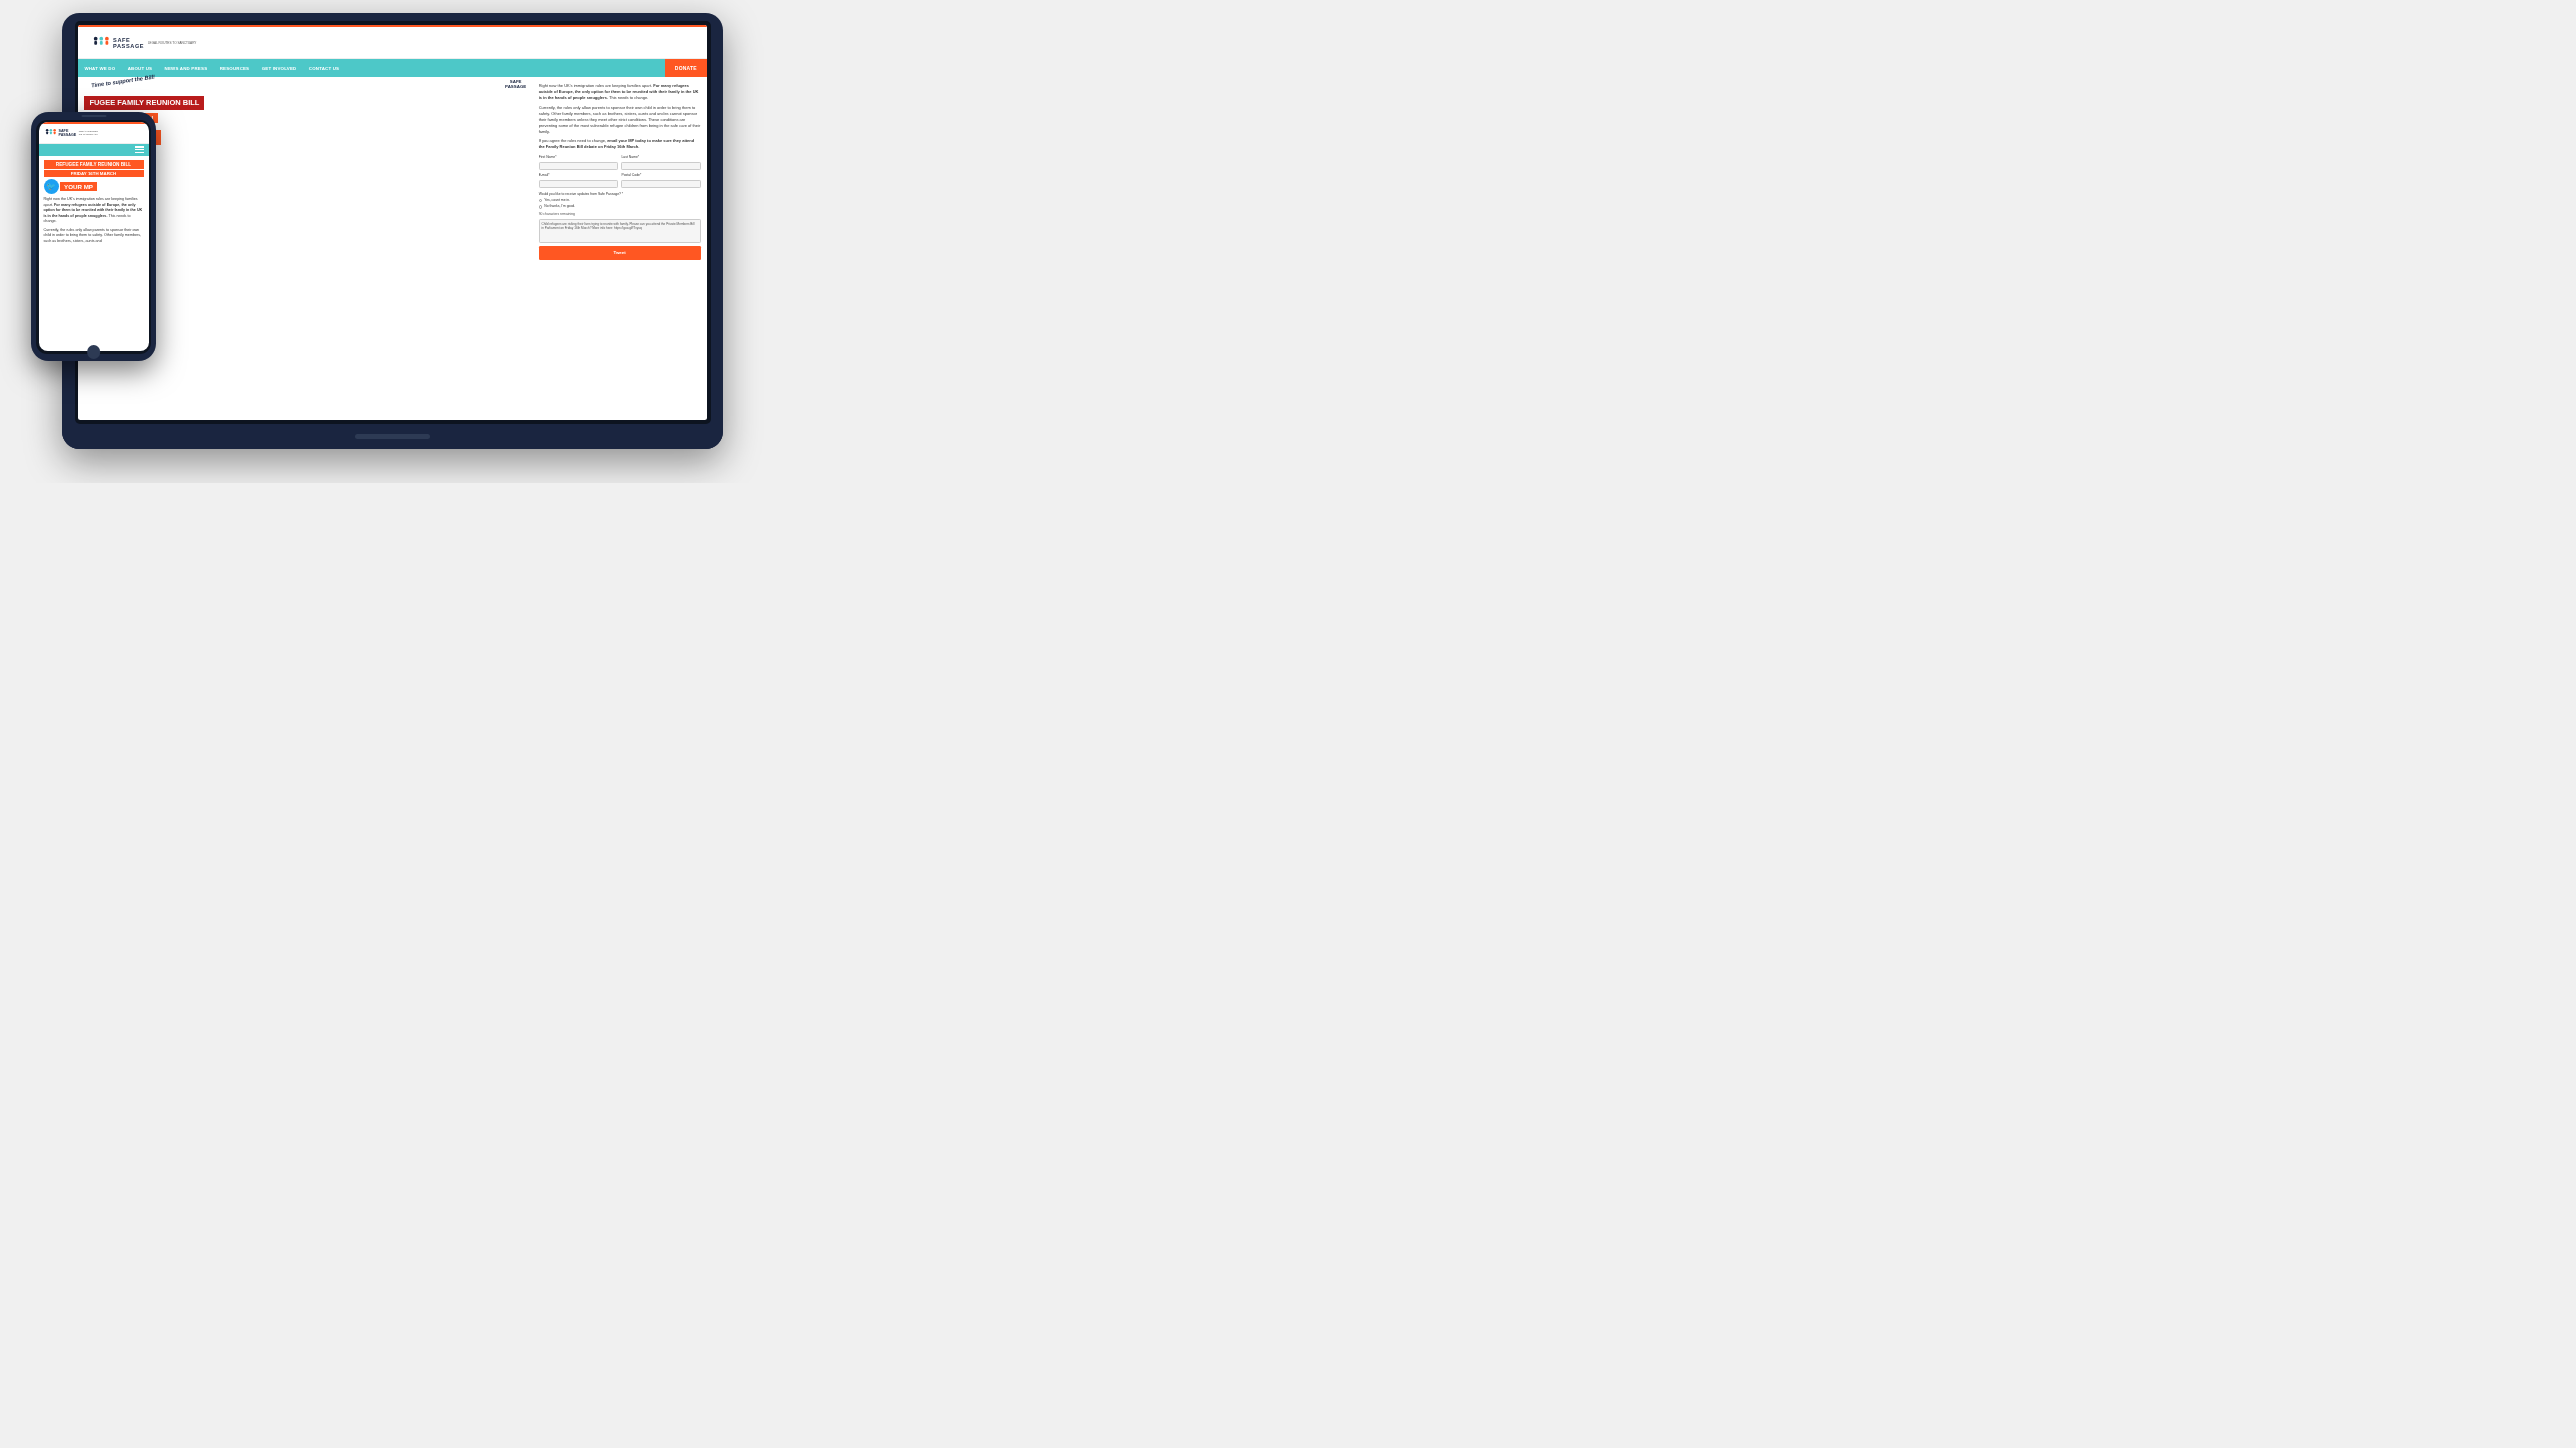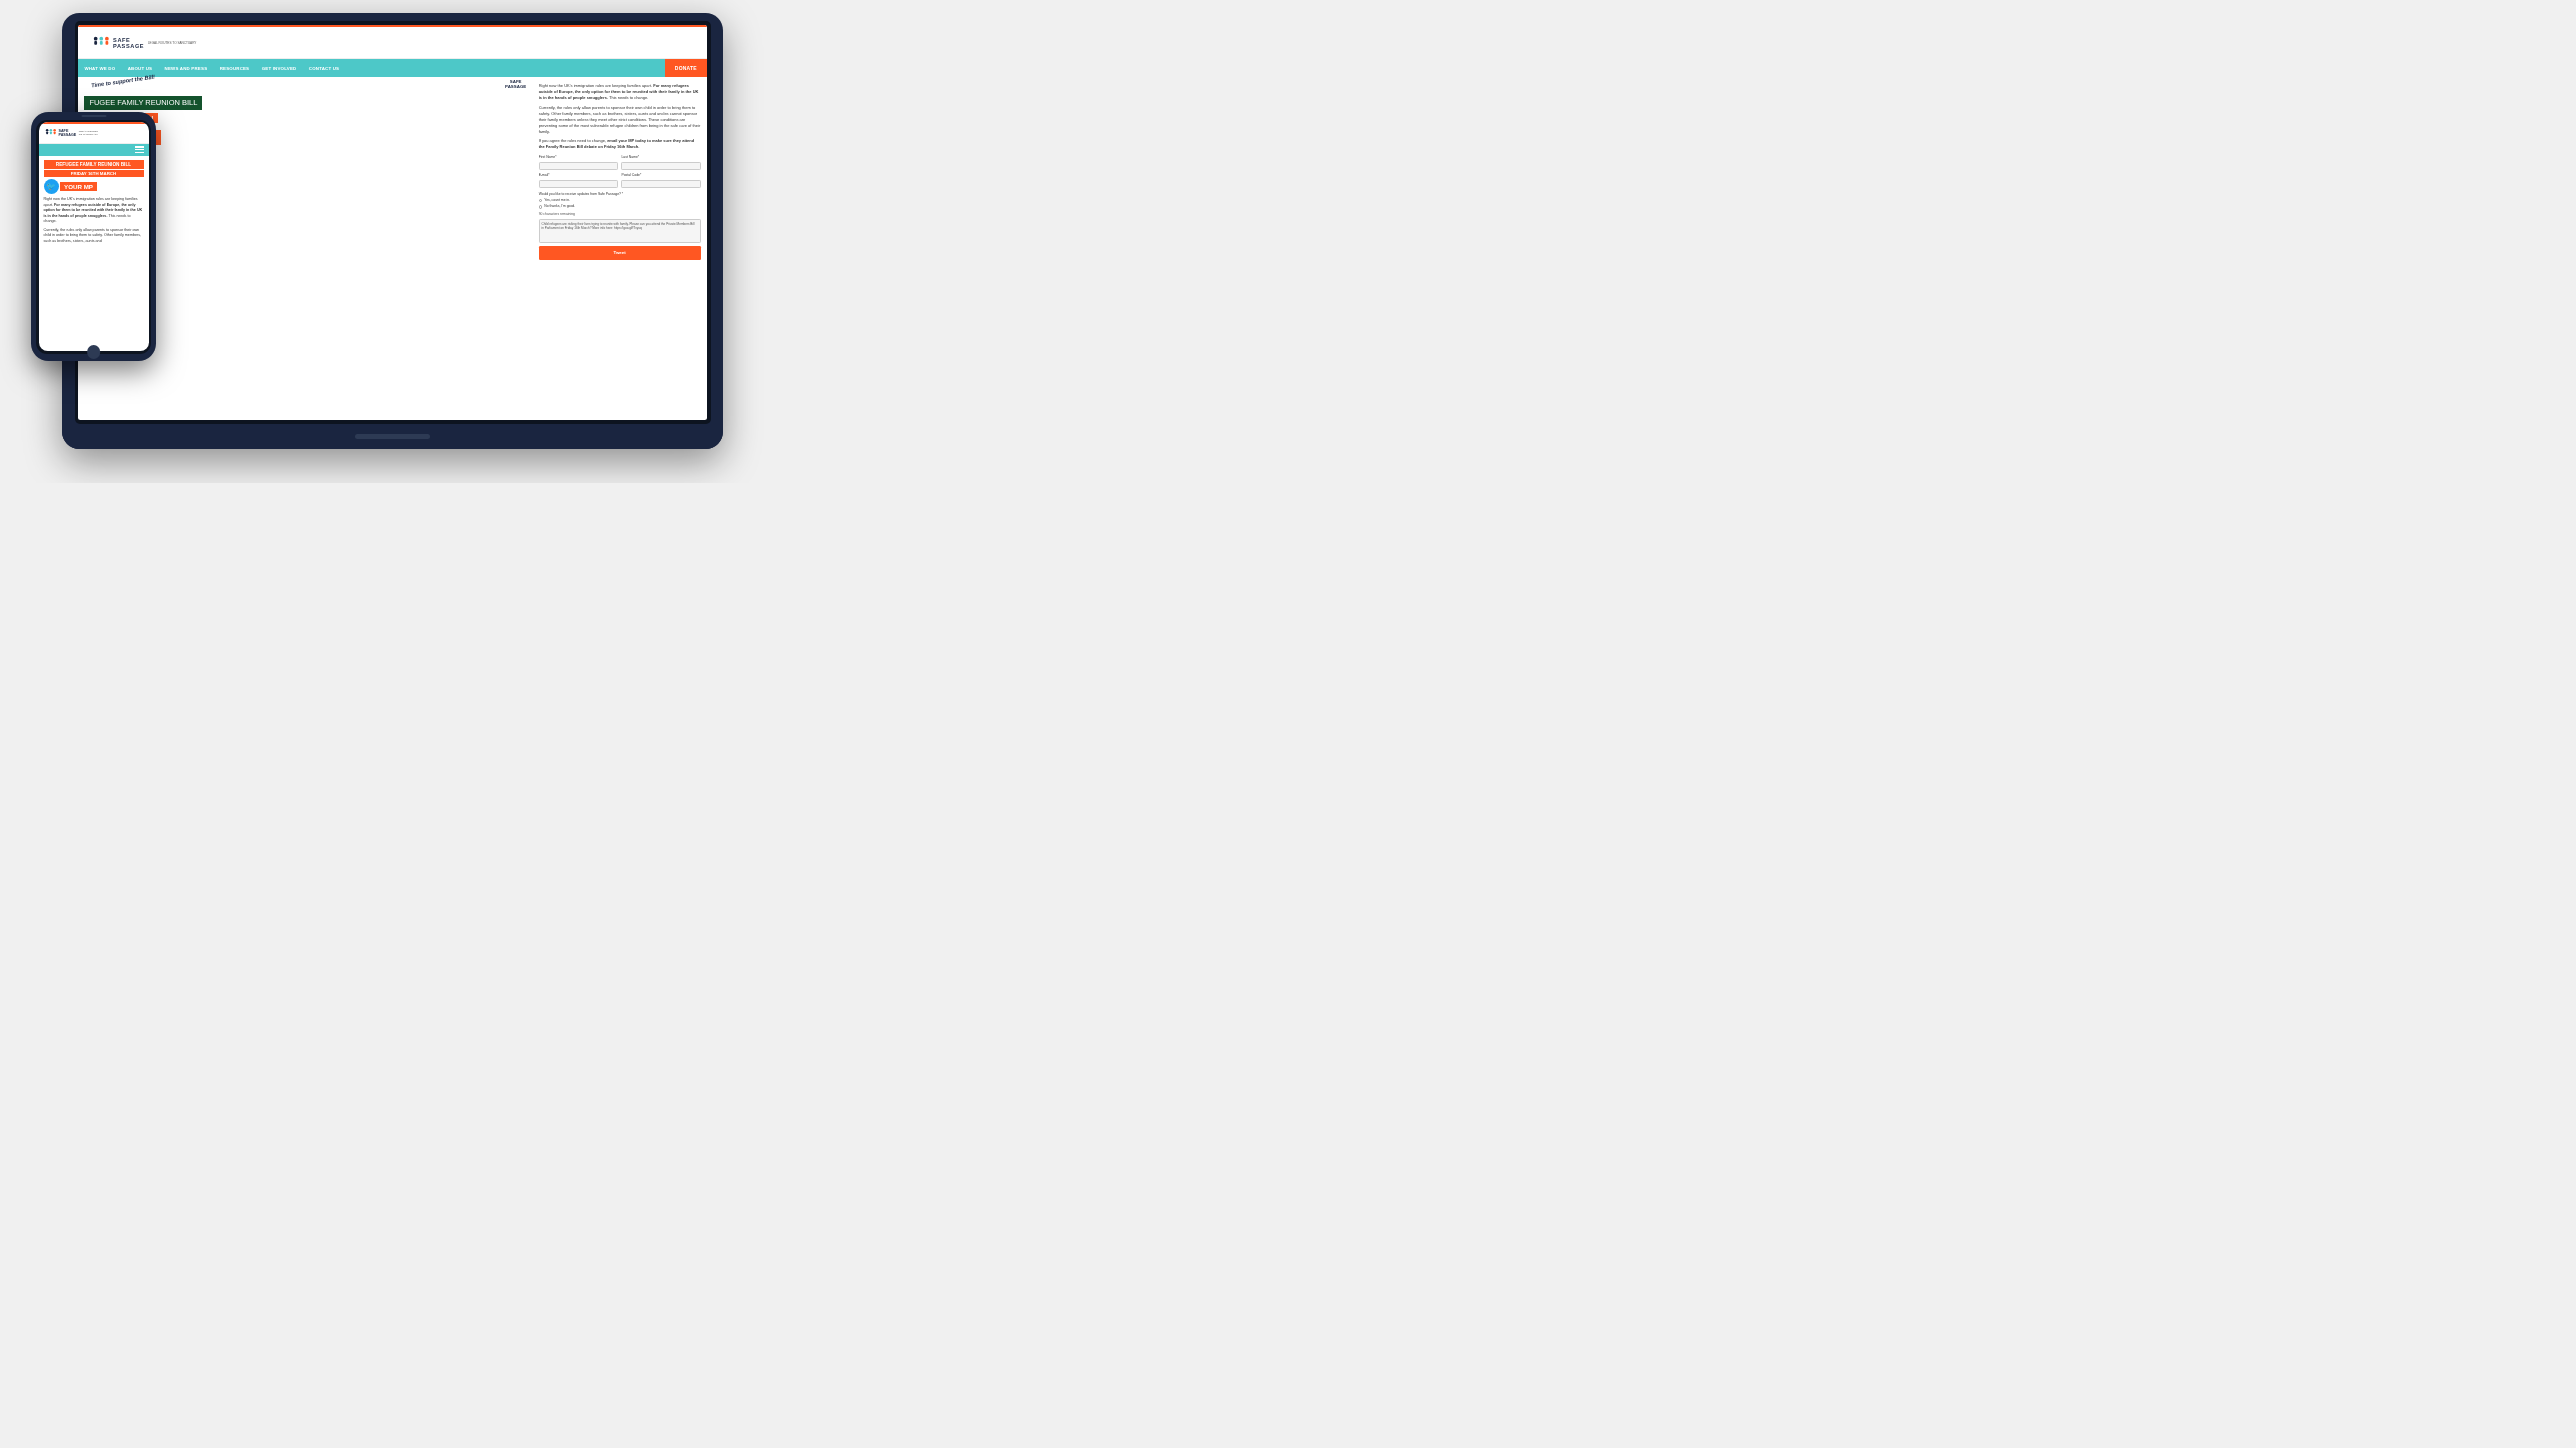--- a/index.html
+++ b/index.html
@@ -114,23 +114,23 @@
     .site-main {
       display: flex;
       padding: 6.2px;
       gap: 6.2px;
     }
     .site-left {
       flex: 1;
       position: relative;
     }
     .bill-banner {
-      background: #14532d;
-      color: #fff;
-      font-weight: 400;
+      background: #b91c1c;
+      color: #fff;
+      font-weight: 700;
       font-size: 7.5px;
       padding: 2.5px 5px;
       margin-bottom: 1.9px;
       text-transform: uppercase;
       display: inline-block;
     }
     .bill-date {
       background: #ff5722;
       color: #fff;
       font-weight: 900;

